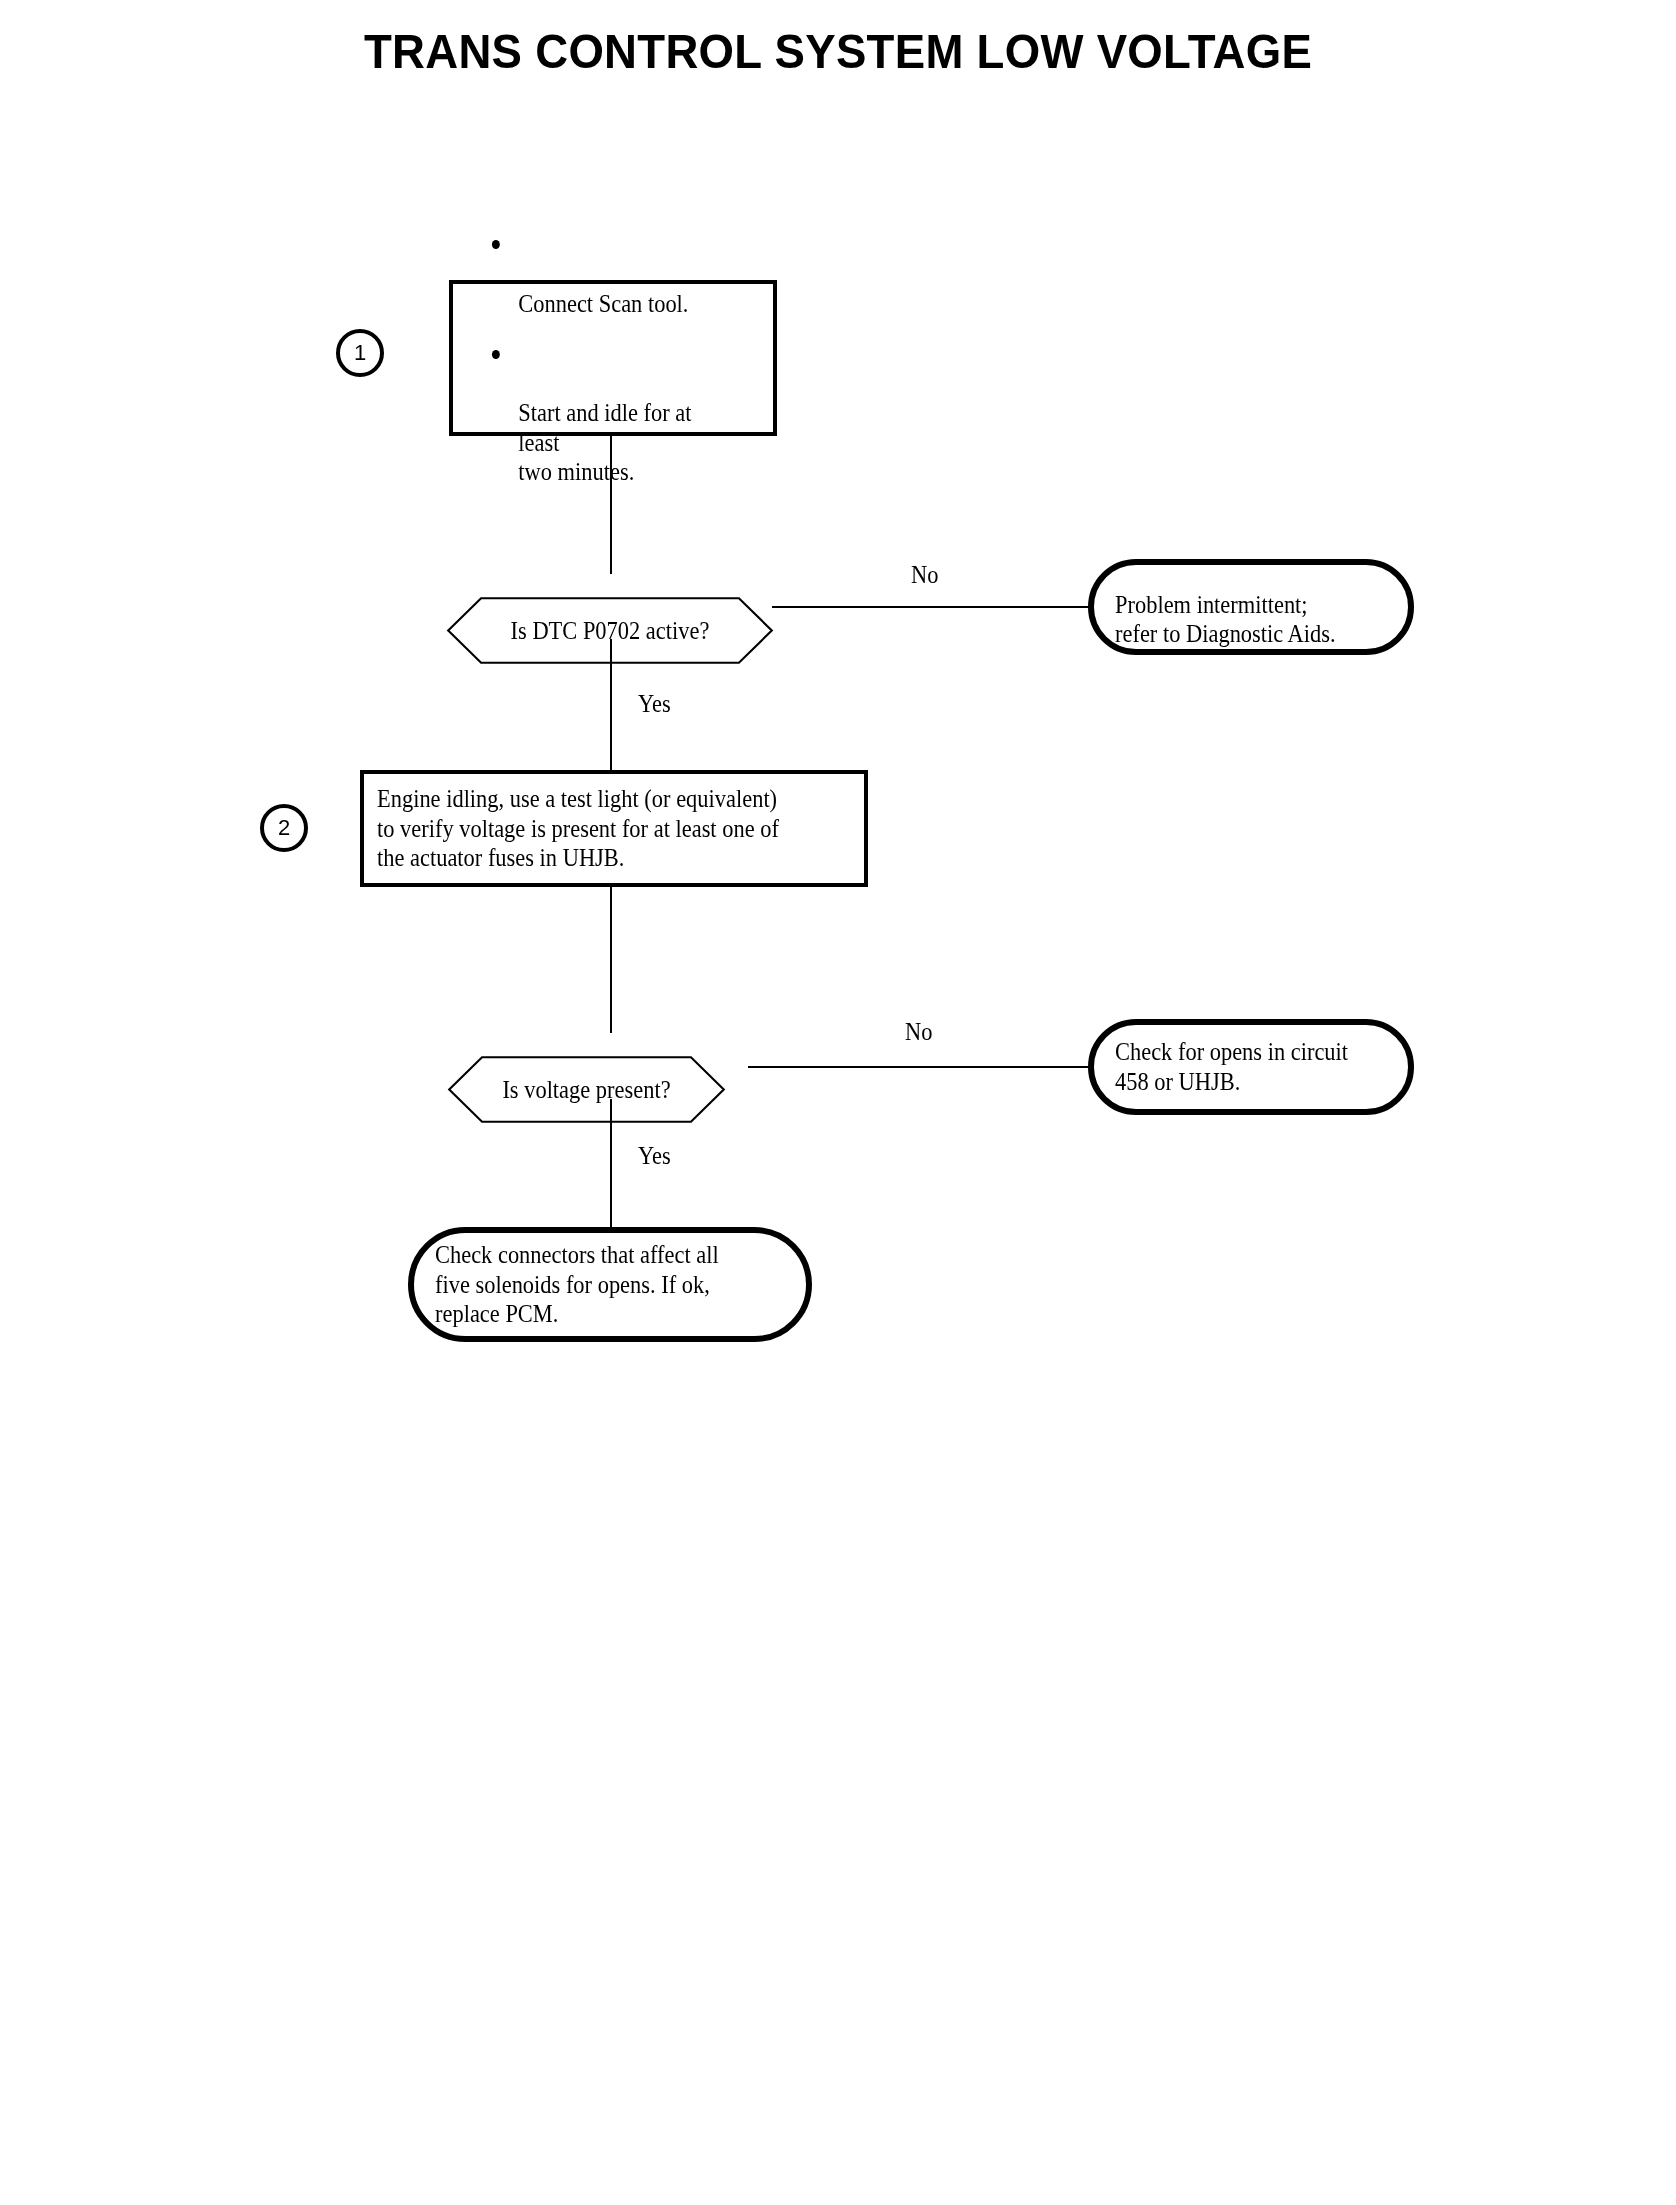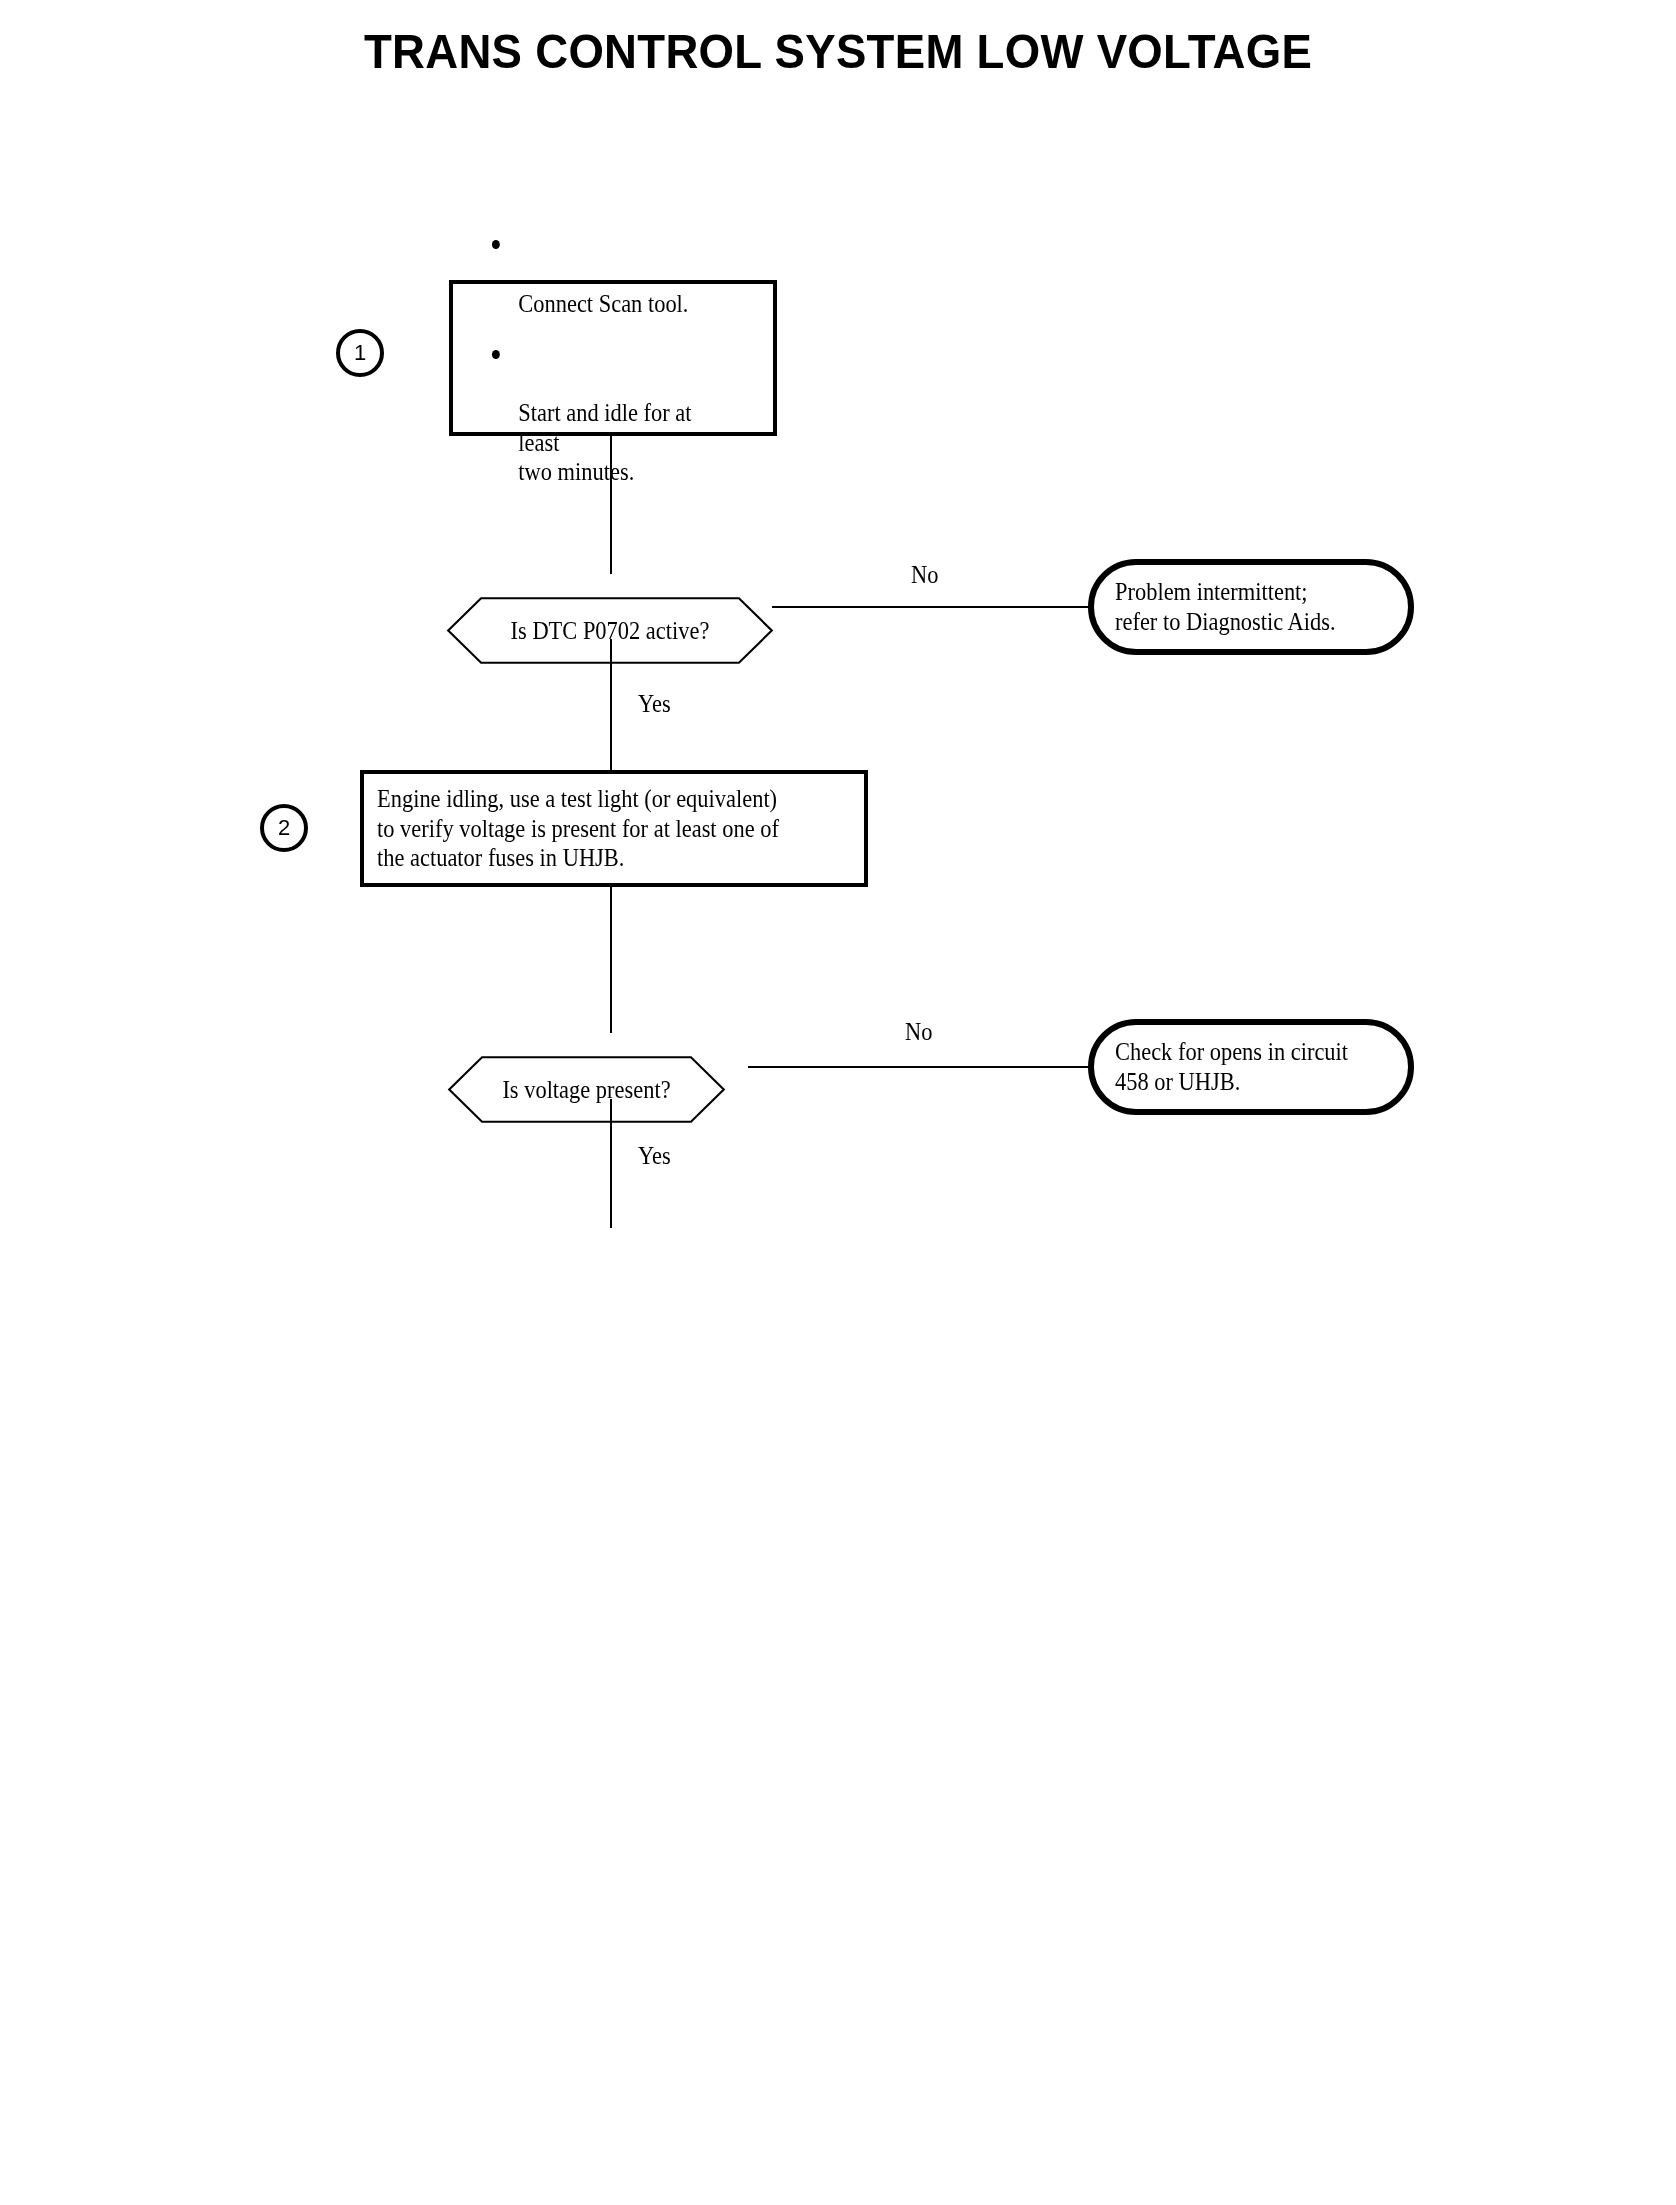--- a/index.html
+++ b/index.html
@@ -195,21 +195,21 @@
   <div class="node hex" style="left:447px; top:574px; width:326px; height:67px;">
     <svg width="326" height="67" viewBox="0 0 536 110" aria-hidden="true">
       <polygon points="56,2 480,2 534,55 480,108 56,108 2,55" fill="#ffffff" stroke="#000000" stroke-width="3.5" stroke-linejoin="miter"></polygon>
     </svg>
     <div class="hex-label">Is DTC P0702 active?</div>
   </div>
 
   <div class="line-h" style="left:772px; top:606px; width:317px;"></div>
   <div class="branch-label" style="left:911px; top:562px;">No</div>
 
-  <div class="node rounded" style="left:1088px; top:559px; width:326px; height:96px; border-radius:48px;">
+  <div class="node rounded" style="left:1088px; top:559px; width:326px; height:96px; border-radius:48px;align-items:flex-end;">
     <div class="inner">
       <div class="btxt">Problem intermittent;
 refer to Diagnostic Aids.</div>
     </div>
   </div>
 
   <div class="line-v" style="left:610px; top:639px; height:131px;"></div>
   <div class="branch-label" style="left:638px; top:691px;">Yes</div>
 
   <div class="step-circle" style="left:260px; top:804px; width:40px; height:40px;">
@@ -239,15 +239,22 @@
   <div class="node rounded" style="left:1088px; top:1019px; width:326px; height:96px; border-radius:48px;">
     <div class="inner">
       <div class="btxt">Check for opens in circuit
 458 or UHJB.</div>
     </div>
   </div>
 
   <div class="line-v" style="left:610px; top:1099px; height:129px;"></div>
   <div class="branch-label" style="left:638px; top:1143px;">Yes</div>
 
+  <div class="node rounded" style="left:408px; top:1227px; width:404px; height:115px; border-radius:58px;">
+    <div class="inner">
+      <div class="btxt">Check connectors that affect all
+five solenoids for opens. If ok,
+replace PCM.</div>
+    </div>
+  </div>
 
 </div>
 
 
 </body></html>

